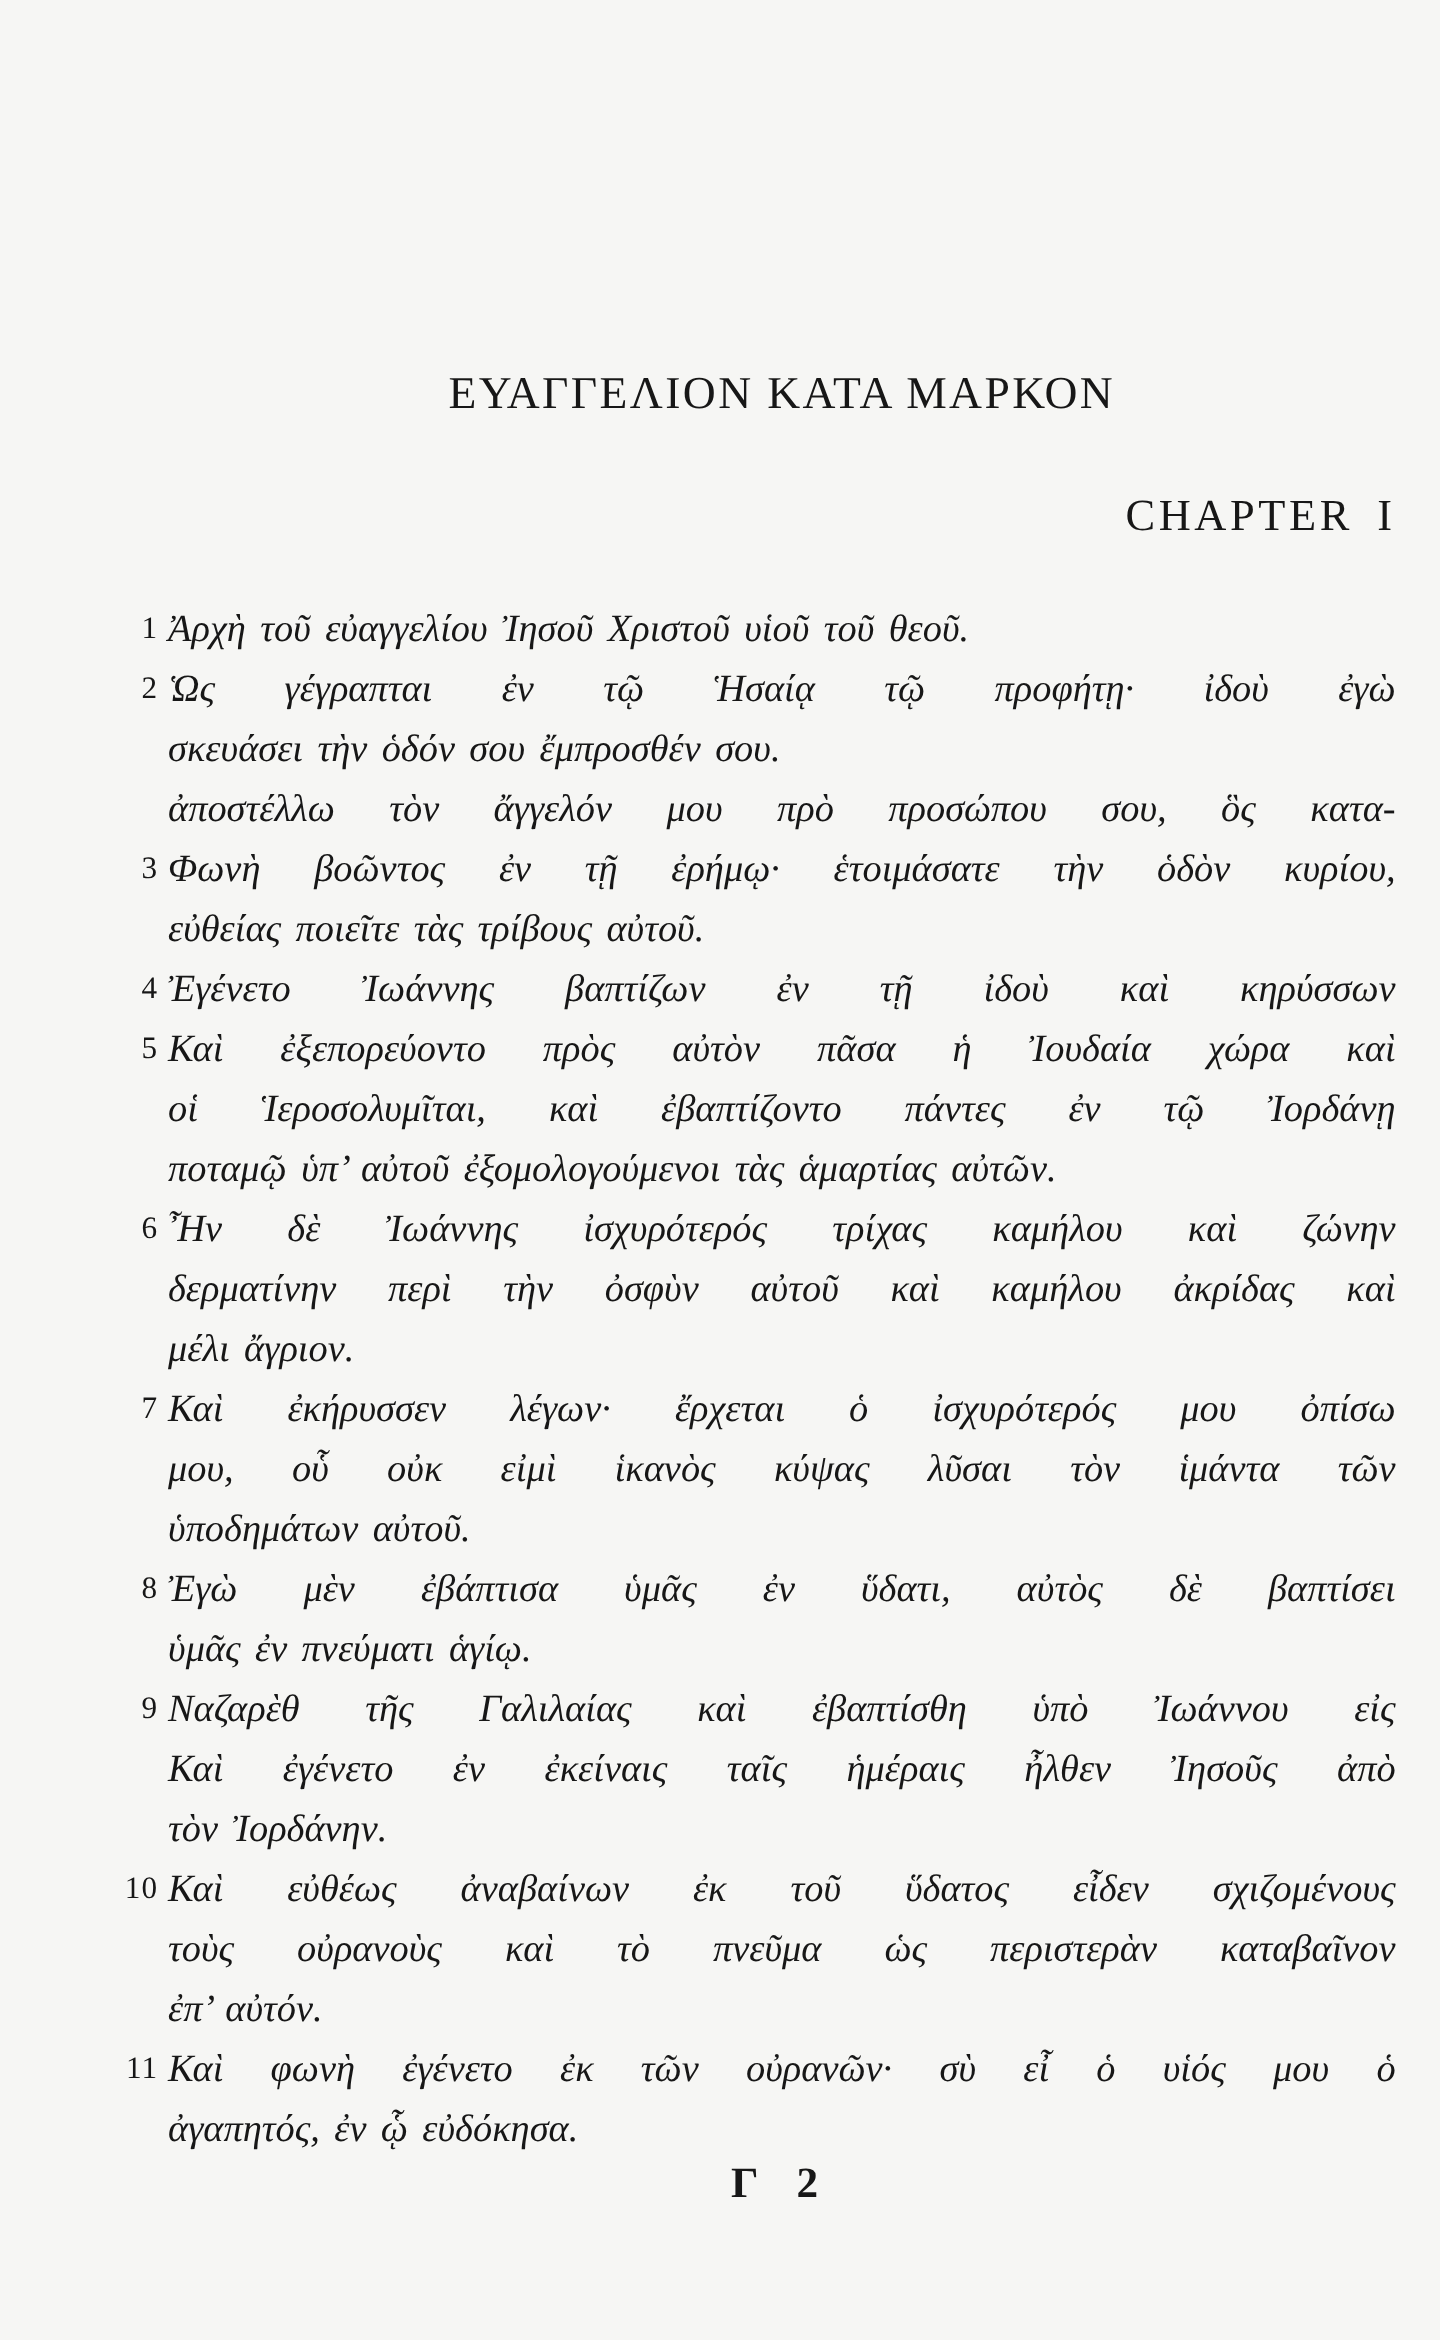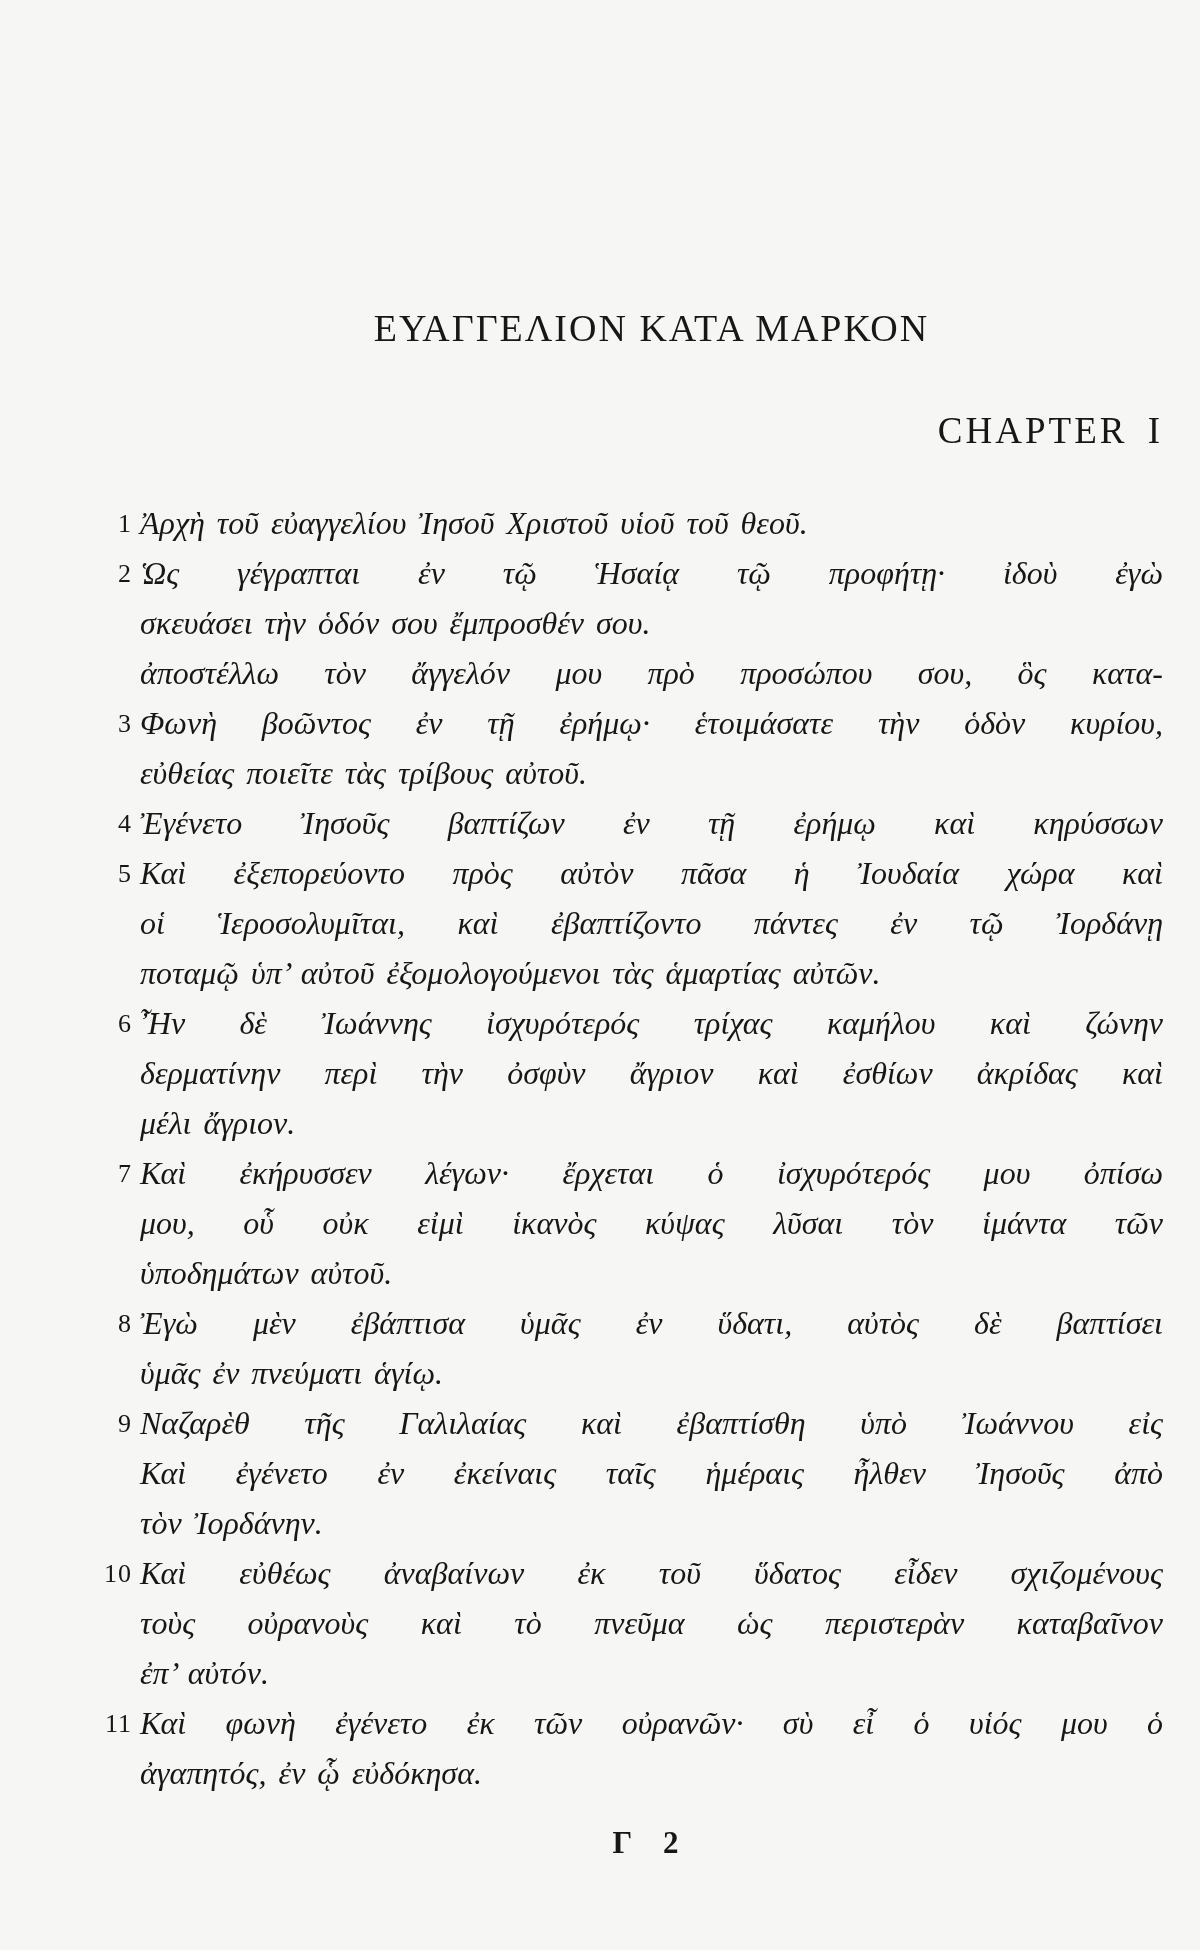--- a/index.html
+++ b/index.html
@@ -72,23 +72,23 @@
     text-align: justify;
     text-align-last: justify;
   }
   .ln.last {
     text-align: justify;
     text-align-last: left;
   }
   .sig-mark {
     text-align: center;
     font-style: normal;
-    font-size: 31px;
+    font-size: 36px;
     line-height: 34px;
-    margin-top: 28px;
+    margin-top: 4px;
     letter-spacing: 12px;
     font-weight: bold;
   }
 </style>
 </head>
 <body>
 
 <div class="page">
   <div class="content">
 
@@ -110,34 +110,34 @@
       </div>
 
       <div class="verse">
         <span class="vnum">3</span>
         <div class="ln">Φωνὴ βοῶντος ἐν τῇ ἐρήμῳ· ἑτοιμάσατε τὴν ὁδὸν κυρίου,</div>
         <div class="ln last">εὐθείας ποιεῖτε τὰς τρίβους αὐτοῦ.</div>
       </div>
 
       <div class="verse">
         <span class="vnum">4</span>
-        <div class="ln">Ἐγένετο Ἰησοῦς βαπτίζων ἐν τῇ ἐρήμῳ καὶ κηρύσσων</div>
+        <div class="ln">Ἐγένετο Ἰωάννης βαπτίζων ἐν τῇ ἰδοὺ καὶ κηρύσσων</div>
       </div>
 
       <div class="verse">
         <span class="vnum">5</span>
         <div class="ln">Καὶ ἐξεπορεύοντο πρὸς αὐτὸν πᾶσα ἡ Ἰουδαία χώρα καὶ</div>
         <div class="ln">οἱ Ἱεροσολυμῖται, καὶ ἐβαπτίζοντο πάντες ἐν τῷ Ἰορδάνῃ</div>
         <div class="ln last">ποταμῷ ὑπ’ αὐτοῦ ἐξομολογούμενοι τὰς ἁμαρτίας αὐτῶν.</div>
       </div>
 
       <div class="verse">
         <span class="vnum">6</span>
         <div class="ln">Ἦν δὲ Ἰωάννης ἰσχυρότερός τρίχας καμήλου καὶ ζώνην</div>
-        <div class="ln">δερματίνην περὶ τὴν ὀσφὺν ἄγριον καὶ ἐσθίων ἀκρίδας καὶ</div>
+        <div class="ln">δερματίνην περὶ τὴν ὀσφὺν αὐτοῦ καὶ καμήλου ἀκρίδας καὶ</div>
         <div class="ln last">μέλι ἄγριον.</div>
       </div>
 
       <div class="verse">
         <span class="vnum">7</span>
         <div class="ln">Καὶ ἐκήρυσσεν λέγων· ἔρχεται ὁ ἰσχυρότερός μου ὀπίσω</div>
         <div class="ln">μου, οὗ οὐκ εἰμὶ ἱκανὸς κύψας λῦσαι τὸν ἱμάντα τῶν</div>
         <div class="ln last">ὑποδημάτων αὐτοῦ.</div>
       </div>
 

